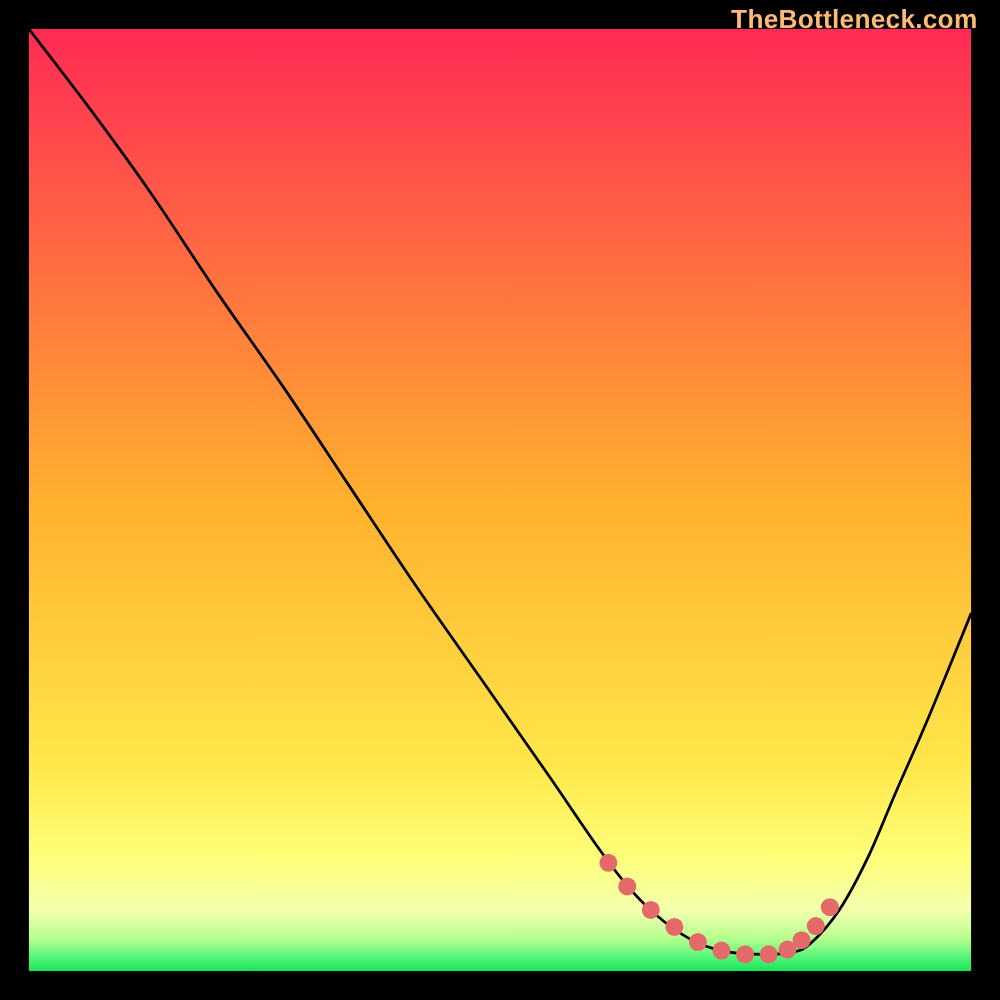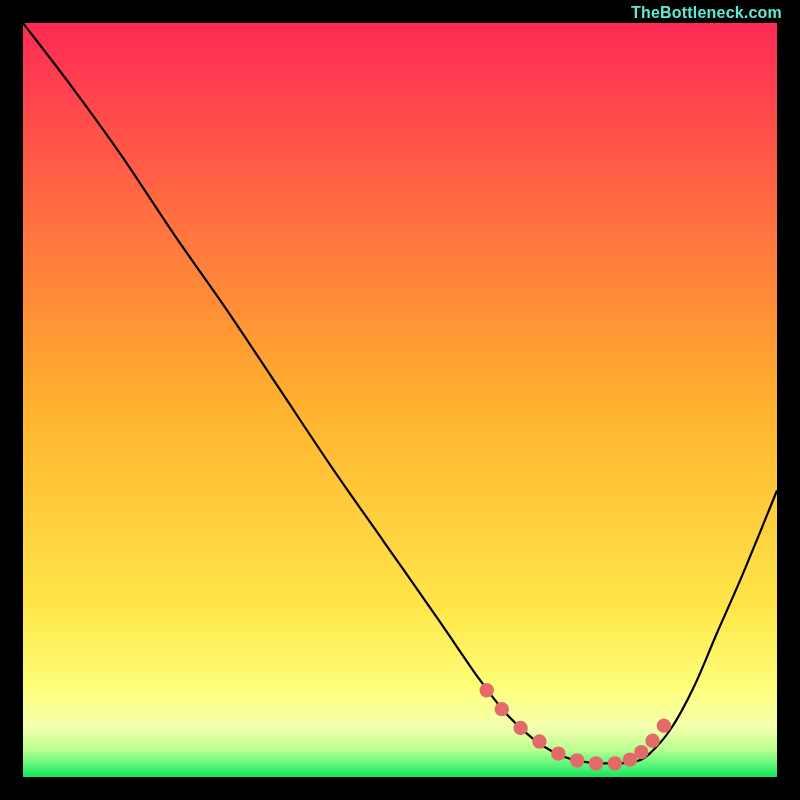--- a/index.html
+++ b/index.html
@@ -8,23 +8,23 @@
     width: 800px;
     height: 800px;
     background: #000;
     position: relative;
   }
   .watermark {
     position: absolute;
     top: 4px;
     right: 18px;
     font-family: Arial, Helvetica, sans-serif;
-    font-size: 16px;
+    font-size: 21px;
     font-weight: bold;
-    color: #5eead4;
+    color: #fdba74;
     letter-spacing: 0.2px;
   }
   .plot {
     position: absolute;
     left: 23px;
     top: 23px;
     width: 754px;
     height: 754px;
   }
   .plot svg { display: block; }

